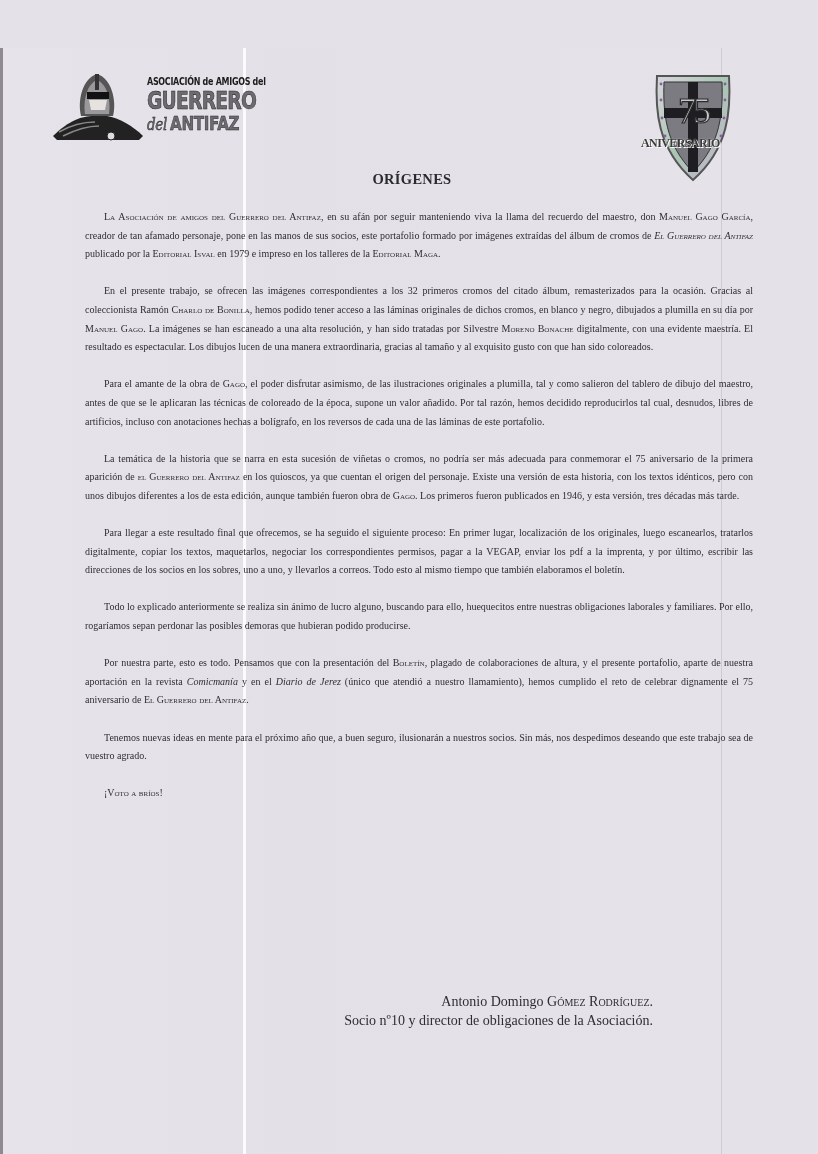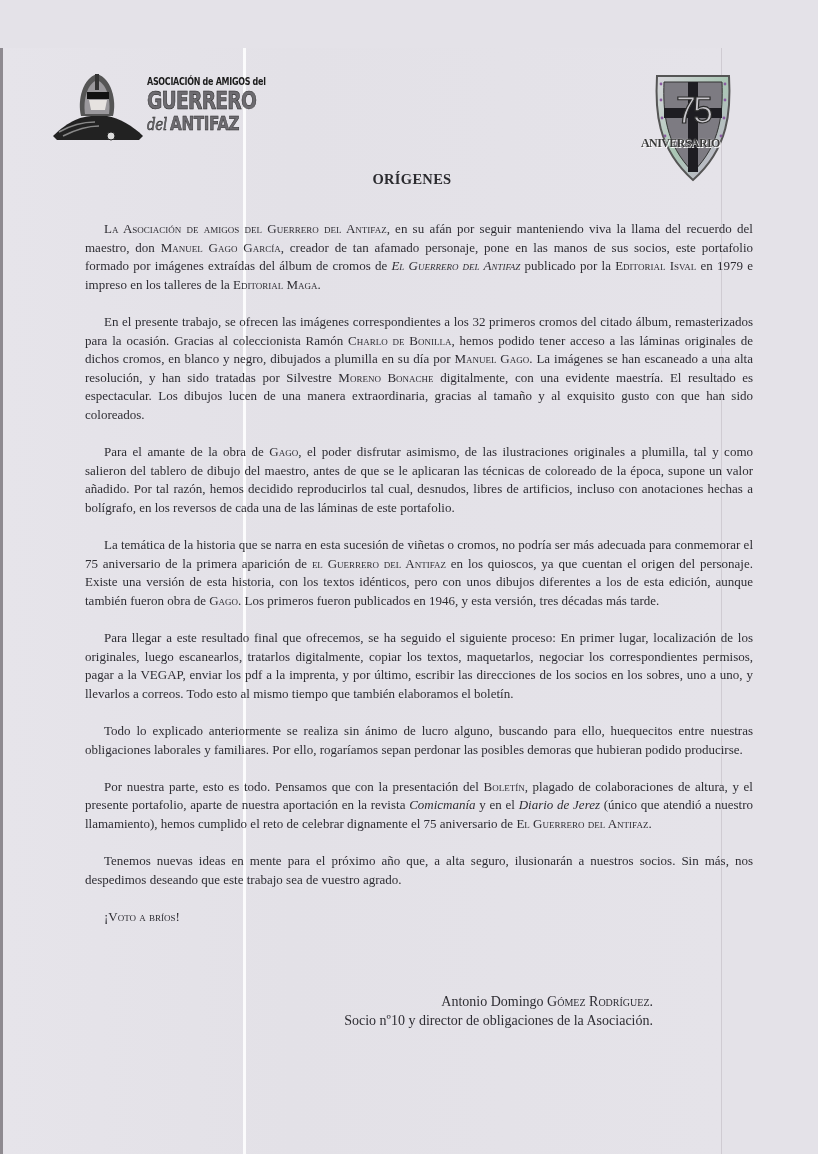--- a/index.html
+++ b/index.html
@@ -52,32 +52,32 @@
     }
     .logo-right { position: absolute; left: 640px; top: 22px; width: 100px; height: 114px; }
     .logo-right .badge-label {
       position: absolute; left: -2px; top: 66px; width: 104px; 
       font-family: "Liberation Serif", serif; font-weight: bold; font-size: 12px;
       color: #3a3a3a; letter-spacing: -0.6px;
       text-shadow: 0 0 1px #fff, 1px 1px 0 #fff;
     }
     .logo-right .badge-number {
       position: absolute; left: 0; top: 20px; width: 100px; text-align: center;
-      font-family: Liberation Sans, sans-serif; font-size: 36px; color: #c9c7cc;
+      font-family: Liberation Serif, serif; font-size: 36px; color: #c9c7cc;
       -webkit-text-stroke: 1.2px #2b2b2b; letter-spacing: -3px;
     }
 
     
     .title {
       position: absolute; left: 0; top: 123px; width: 818px; text-align: center;
       font-weight: bold; font-size: 14.5px; letter-spacing: 0.3px; color: #2b2b2f;
     }
     .body-text {
-      position: absolute; left: 82px; top: 172px; width: 668px;
-      font-size: 13px; line-height: 18.6px; text-align: justify; color: #2e2d33;
+      position: absolute; left: 82px; top: 160px; width: 668px;
+      font-size: 10px; line-height: 18.6px; text-align: justify; color: #2e2d33;
     }
     .body-text p { margin: 0 0 18.6px 0; text-indent: 19px; }
     .sc { font-variant: small-caps; }
     .it { font-style: italic; }
     .voto { text-indent: 19px; margin: 0; }
     .signature {
       position: absolute; right: 68px; top: 944px; text-align: right;
       font-size: 14px; line-height: 19px; color: #2e2d33;
     }
   </style>
@@ -143,21 +143,21 @@
     <p><span>Para el amante de la obra de </span><span class="sc">Gago</span><span>, el poder disfrutar asimismo, de las ilustraciones originales a plumilla, tal y como salieron del tablero de dibujo del maestro, antes de que se le aplicaran las técnicas de coloreado de la época, supone un valor añadido. Por tal razón, hemos decidido reproducirlos tal cual, desnudos, libres de artificios, incluso con anotaciones hechas a bolígrafo, en los reversos de cada una de las láminas de este portafolio.</span></p>
 
     <p><span>La temática de la historia que se narra en esta sucesión de viñetas o cromos, no podría ser más adecuada para conmemorar el 75 aniversario de la primera aparición de </span><span class="sc">el Guerrero del Antifaz</span><span> en los quioscos, ya que cuentan el origen del personaje. Existe una versión de esta historia, con los textos idénticos, pero con unos dibujos diferentes a los de esta edición, aunque también fueron obra de </span><span class="sc">Gago</span><span>. Los primeros fueron publicados en 1946, y esta versión, tres décadas más tarde.</span></p>
 
     <p>Para llegar a este resultado final que ofrecemos, se ha seguido el siguiente proceso: En primer lugar, localización de los originales, luego escanearlos, tratarlos digitalmente, copiar los textos, maquetarlos, negociar los correspondientes permisos, pagar a la VEGAP, enviar los pdf a la imprenta, y por último, escribir las direcciones de los socios en los sobres, uno a uno, y llevarlos a correos. Todo esto al mismo tiempo que también elaboramos el boletín.</p>
 
     <p>Todo lo explicado anteriormente se realiza sin ánimo de lucro alguno, buscando para ello, huequecitos entre nuestras obligaciones laborales y familiares. Por ello, rogaríamos sepan perdonar las posibles demoras que hubieran podido producirse.</p>
 
     <p><span>Por nuestra parte, esto es todo. Pensamos que con la presentación del </span><span class="sc">Boletín</span><span>, plagado de colaboraciones de altura, y el presente portafolio, aparte de nuestra aportación en la revista </span><span class="it">Comicmanía</span><span> y en el </span><span class="it">Diario de Jerez</span><span> (único que atendió a nuestro llamamiento), hemos cumplido el reto de celebrar dignamente el 75 aniversario de </span><span class="sc">El Guerrero del Antifaz</span><span>.</span></p>
 
-    <p>Tenemos nuevas ideas en mente para el próximo año que, a alta seguro, ilusionarán a nuestros socios. Sin más, nos despedimos deseando que este trabajo sea de vuestro agrado.</p>
+    <p>Tenemos nuevas ideas en mente para el próximo año que, a buen seguro, ilusionarán a nuestros socios. Sin más, nos despedimos deseando que este trabajo sea de vuestro agrado.</p>
 
     <p class="voto sc">¡Voto a bríos!</p>
   </div>
 
   <div class="signature">
     <div><span>Antonio Domingo </span><span class="sc">Gómez Rodríguez</span><span>.</span></div>
     <div>Socio nº10 y director de obligaciones de la Asociación.</div>
   </div>
 </div>
 

